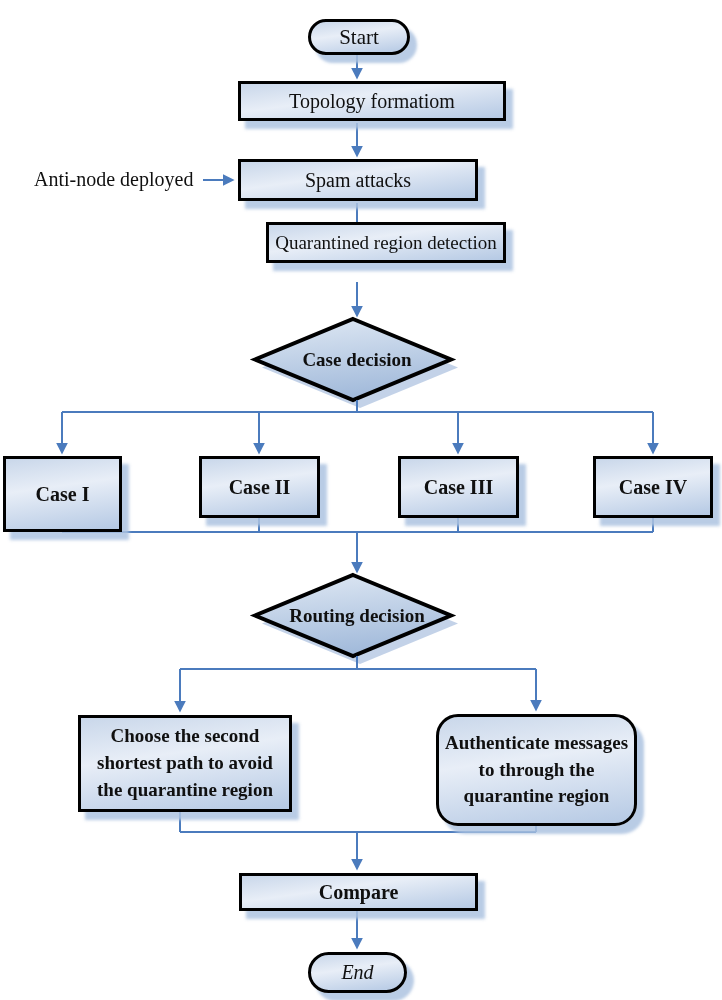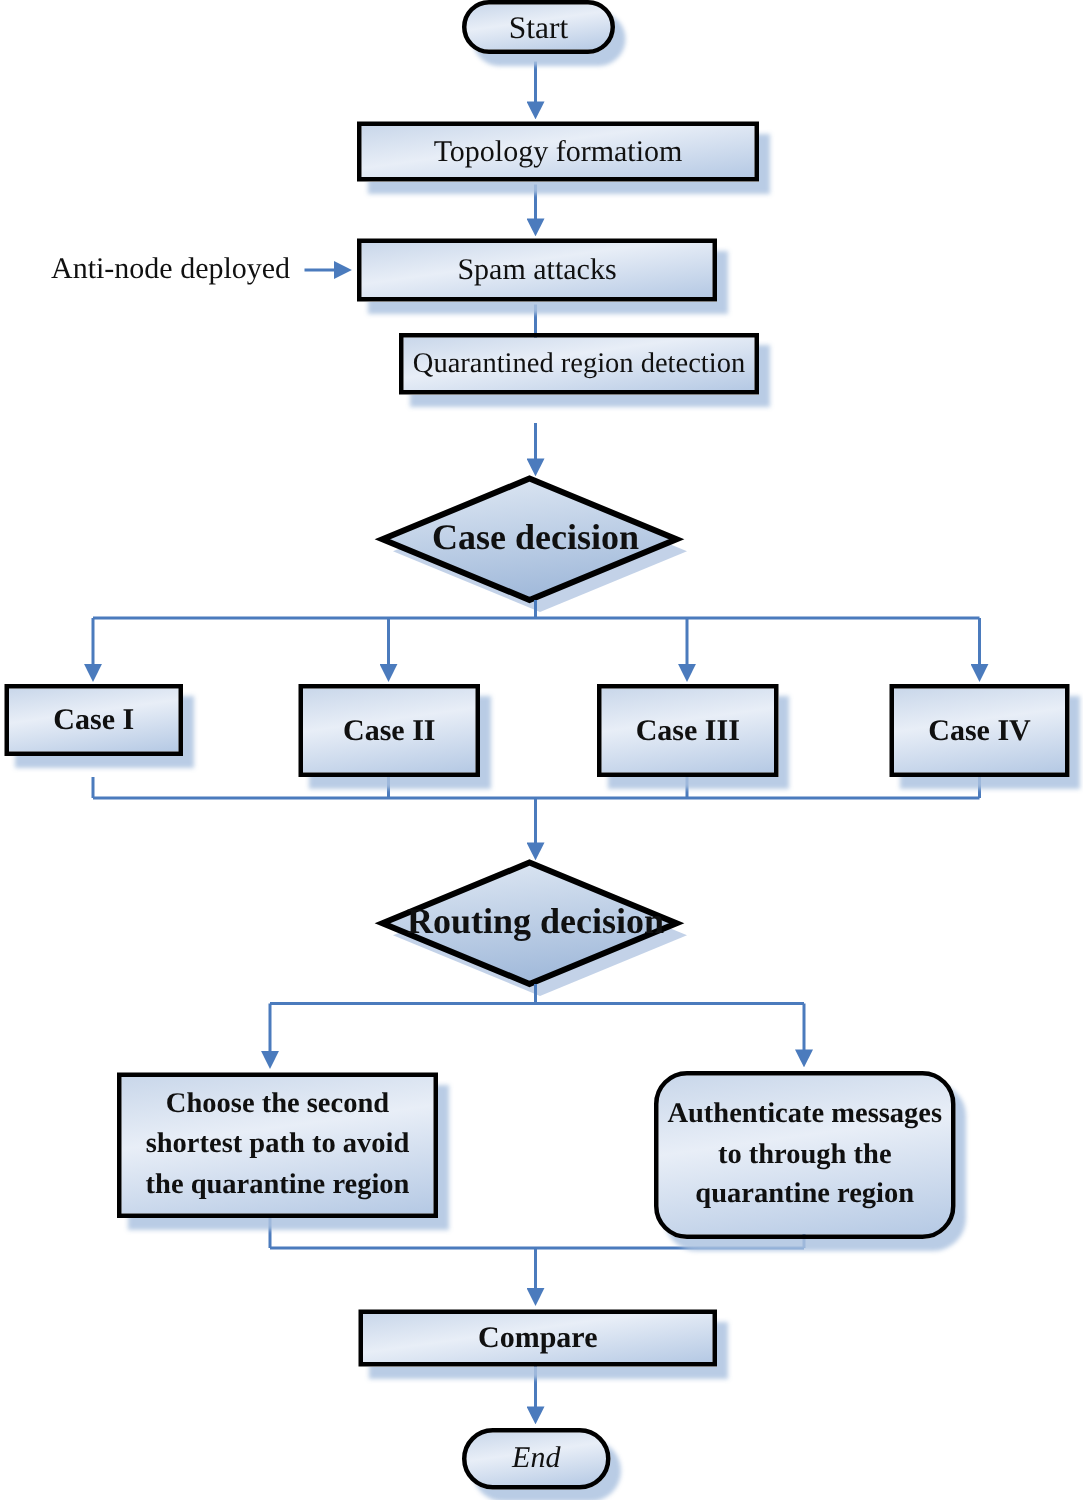--- a/index.html
+++ b/index.html
@@ -40,21 +40,21 @@
     line-height: 1.42;
   }
   .start-label { font-size: 21px; }
   .end-label { font-size: 20px; font-style: italic; }
   .diamond-label {
     position: absolute;
     display: flex;
     align-items: center;
     justify-content: center;
     text-align: center;
-    font-size: 24px;
+    font-size: 19px;
     font-weight: bold;
     pointer-events: none;
   }
   .annotation {
     position: absolute;
     font-size: 20px;
     white-space: nowrap;
   }
 </style>
 </head>
@@ -120,41 +120,41 @@
       <line x1="180" y1="812" x2="180" y2="832"></line>
       <line x1="536" y1="812" x2="536" y2="832"></line>
       <line x1="180" y1="832" x2="536" y2="832"></line>
 
       <line x1="357" y1="832" x2="357" y2="867" marker-end="url(#arw)"></line>
 
       <line x1="357" y1="911" x2="357" y2="946" marker-end="url(#arw)"></line>
     </g>
   </svg>
 
-  <div class="node oval" style="left:308px; top:0; width:102px; height:36px;align-items:center;">
+  <div class="node oval" style="left:308px; top:19px; width:102px; height:36px;align-items:center;">
     <span class="start-label">Start</span>
   </div>
 
   <div class="node proc" style="left:238px; top:81px; width:268px; height:40px;">
     <span>Topology formatiom</span>
   </div>
 
   <div class="annotation" style="left:34px; top:168px;">Anti-node deployed</div>
 
   <div class="node proc" style="left:238px; top:159px; width:240px; height:42px;">
     <span>Spam attacks</span>
   </div>
 
   <div class="node proc small-proc" style="left:238px; top:222px; width:240px; height:41px;margin-left:28px;">
     <span>Quarantined region detection</span>
   </div>
 
   <div class="diamond-label" style="left:259px; top:319px; width:196px; height:81px;">Case decision</div>
 
-  <div class="node proc bold" style="left:3px; top:456px; width:119px; height:48px;">
+  <div class="node proc bold" style="left:3px; top:456px; width:119px; height:76px;">
     <span>Case I</span>
   </div>
   <div class="node proc bold" style="left:199px; top:456px; width:121px; height:62px;">
     <span>Case II</span>
   </div>
   <div class="node proc bold" style="left:398px; top:456px; width:121px; height:62px;">
     <span>Case III</span>
   </div>
   <div class="node proc bold" style="left:593px; top:456px; width:120px; height:62px;">
     <span>Case IV</span>

